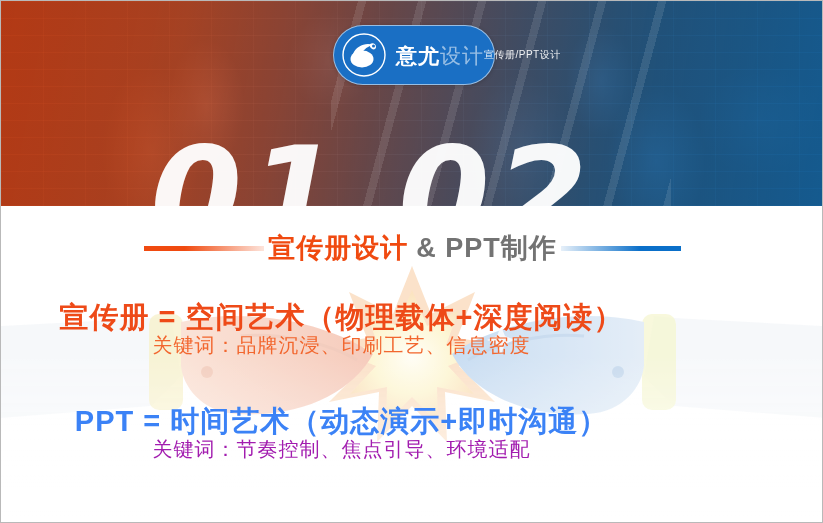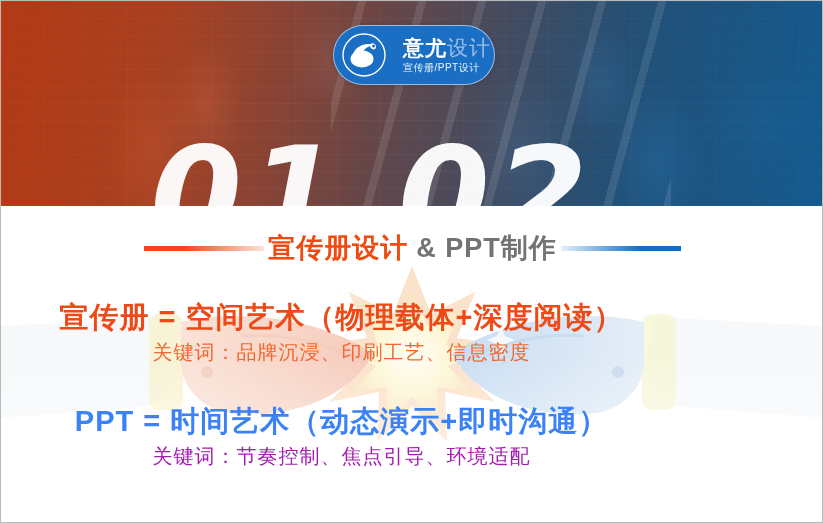--- a/index.html
+++ b/index.html
@@ -95,22 +95,22 @@
     box-shadow:0 1px 4px rgba(0,0,0,.18);
     display:flex;align-items:center;
     padding-left:8px;
     box-sizing:border-box;
   }
   .logo-mark{
     width:44px;height:44px;flex:0 0 44px;
     display:block;
   }
   .logo-text{
-    margin-left:17px;
-    display:flex;flex-direction:column;
+    margin-left:10px;
+    display:flex;flex-direction:row;
     justify-content:center;
     line-height:1;
   }
   .logo-name{
     font-size:21px;
     letter-spacing:1px;
     white-space:nowrap;
     color:#ffffff;
     font-weight:700;
   }
@@ -161,21 +161,20 @@
   .t-orange{color:#f04a10;}
   .t-blue{color:#737373;}
 
   
   .block{position:absolute;left:0;width:681px;text-align:center;}
   .block-head{
     font-size:29px;font-weight:700;letter-spacing:1px;white-space:nowrap;
     line-height:1.1;
   }
   .block-keys{
-    margin-top:7px;
     font-size:20px;font-weight:400;letter-spacing:1px;white-space:nowrap;
     line-height:1.1;
   }
   .orange-block .block-head{color:#ee4a18;}
   .orange-block .block-keys{color:#f2672f;}
   .blue-block .block-head{color:#3b82f6;}
   .blue-block .block-keys{color:#a21caf;}
 
   #block-brochure{top:96px;}
   #block-ppt{top:200px;}

